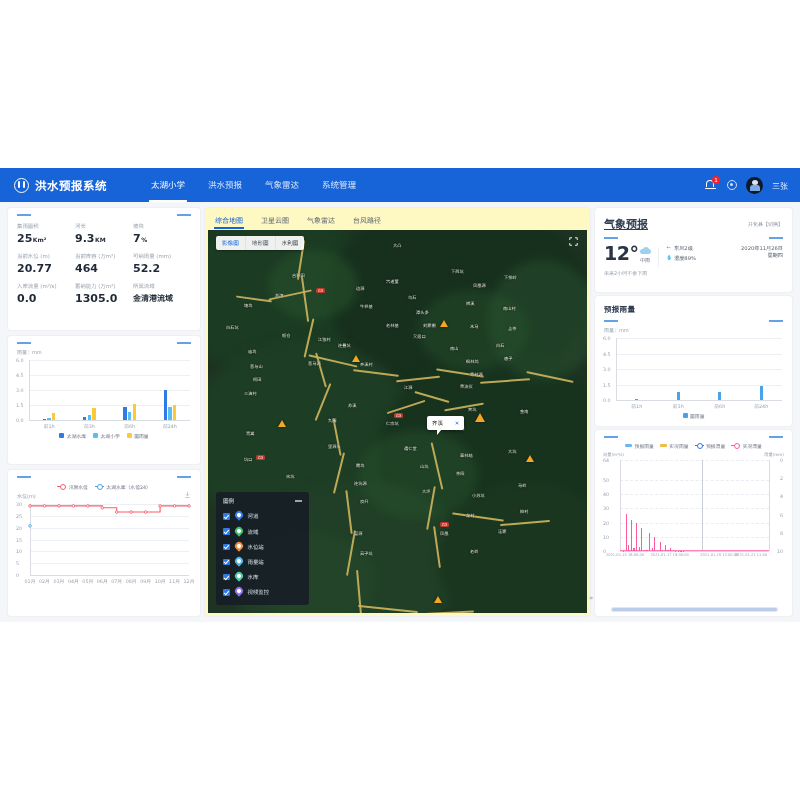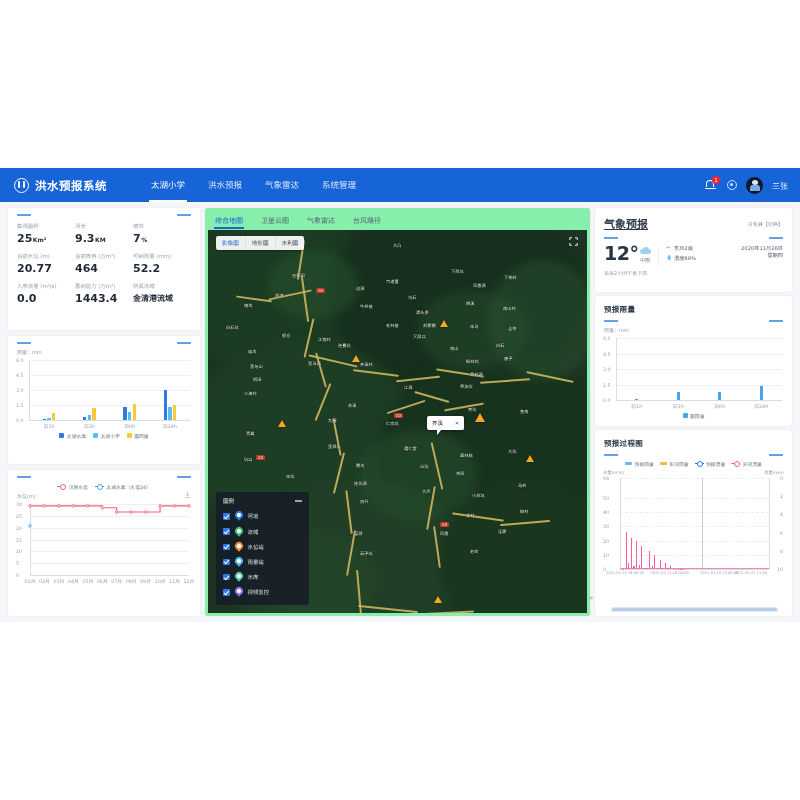--- a/index.html
+++ b/index.html
@@ -121,21 +121,21 @@
   .legend-item { display:flex; align-items:center; gap:2.5px; font-size:4.8px; color:#6b7280; }
   .lg-sq { width:5px; height:5px; border-radius:1px; flex:none; }
   .lg-line { width:9px; height:1.6px; position:relative; flex:none; }
   .lg-line::after{
     content:""; position:absolute; left:2.6px; top:-1.7px; width:4px; height:4px;
     border-radius:50%; border:1.3px solid currentColor; background:#fff;
   }
   .dl-icon { position:absolute; right:9px; top:21px; width:7px; height:8px; opacity:.55; cursor:pointer; }
 
   
-  #cardMap { left:205px; top:6px; width:385px; height:408px; background:#86efac; }
+  #cardMap { left:205px; top:6px; width:385px; height:408px; background:#fef9c3; }
   .map-tabs { display:flex; align-items:center; gap:18px; padding:6px 0 0 10px; height:22px; }
   .map-tab { font-size:7px; color:#5b6470; cursor:pointer; position:relative; padding-bottom:4px; white-space:nowrap; }
   .map-tab.active { color:#1763d8; }
   .map-tab.active::after {
     content:""; position:absolute; left:-1px; right:-1px; bottom:0; height:1.6px; background:#1763d8;
   }
   .map-canvas {
     position:absolute; left:3px; top:22px; width:379px; height:383px;
     overflow:hidden; background:#1e3322;
   }
@@ -313,21 +313,21 @@
           <div class="stat-label">可纳雨量 (mm)</div>
           <div class="stat-value">52.2</div>
         </div>
 
         <div>
           <div class="stat-label">入库流量 (m³/s)</div>
           <div class="stat-value">0.0</div>
         </div>
         <div>
           <div class="stat-label">蓄纳能力 (万m³)</div>
-          <div class="stat-value">1443.4</div>
+          <div class="stat-value">1305.0</div>
         </div>
         <div>
           <div class="stat-label">所属流域</div>
           <div class="stat-value small">金清港流域</div>
         </div>
       </div>
     </div>
 
     <div class="card" id="cardRain">
       <div class="title-rule"></div>
@@ -729,21 +729,20 @@
         </div>
       <div class="legend-row" id="legendFcRain">
           <div class="legend-item">
             <span class="lg-sq" style="background: rgb(74, 163, 232);"></span>
             <span>面雨量</span>
           </div>
         </div>
     </div>
 
     <div class="card" id="cardProcess">
-      <div class="card-title">预报过程图</div>
       <div class="title-rule"></div>
       <div class="legend-row proc-top" id="legendProc">
           <div class="legend-item">
             <span class="lg-sq" style="background: rgb(106, 183, 245); width: 7px; height: 3.5px;"></span>
             <span>预报雨量</span>
           </div>
           <div class="legend-item">
             <span class="lg-sq" style="background: rgb(245, 185, 66); width: 7px; height: 3.5px;"></span>
             <span>实况雨量</span>
           </div>

